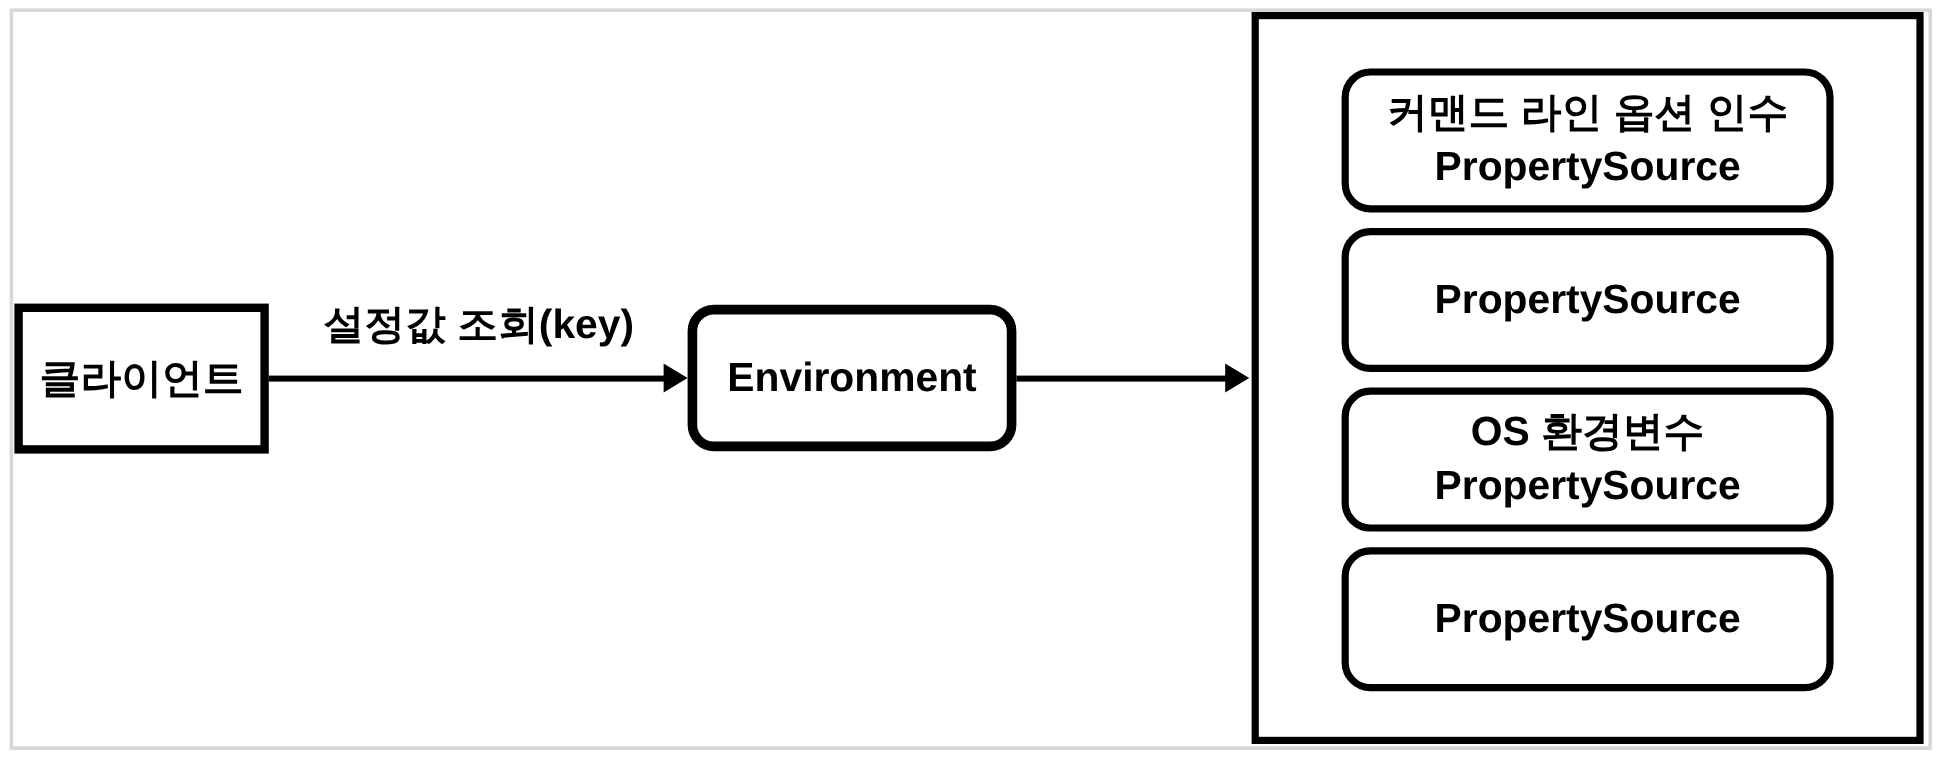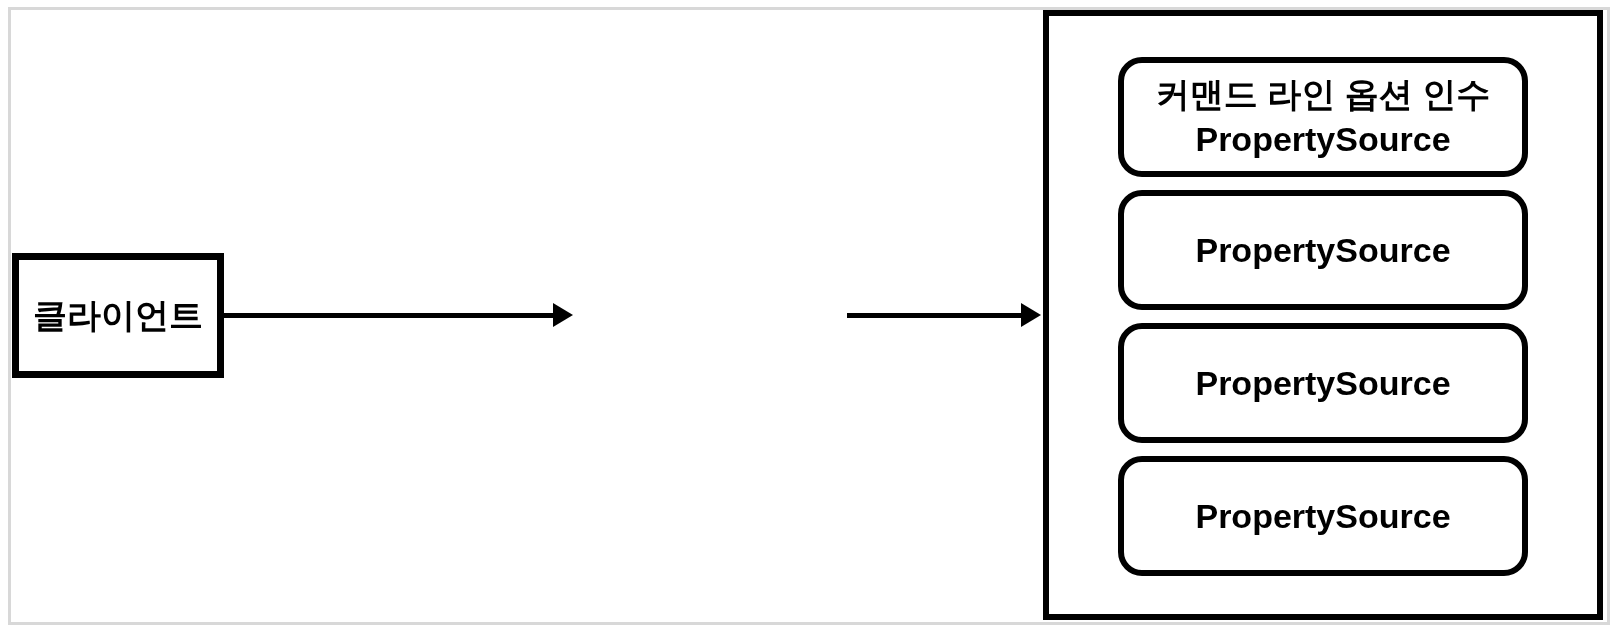--- a/index.html
+++ b/index.html
@@ -139,39 +139,44 @@
 <body>
 
 <div class="stage">
 
   <div class="page-frame"></div>
 
   <div class="node client-box">
     <span>클라이언트</span>
   </div>
 
+  <div class="arrow1-label">설정값 조회(key)</div>
   <div class="arrow-line arrow1-line"></div>
   <div class="arrow-head arrow1-head"></div>
 
+  <div class="node environment-box">
+    <span>Environment</span>
+  </div>
 
   <div class="arrow-line arrow2-line"></div>
   <div class="arrow-head arrow2-head"></div>
 
   <div class="sources-container">
 
     <div class="ps-box">
       <div class="ps-line">커맨드 라인 옵션 인수</div>
       <div class="ps-line">PropertySource</div>
     </div>
 
     <div class="ps-box">
       <div class="ps-line">PropertySource</div>
     </div>
 
     <div class="ps-box">
+      <div class="ps-line">OS 환경변수</div>
       <div class="ps-line">PropertySource</div>
     </div>
 
     <div class="ps-box">
       <div class="ps-line">PropertySource</div>
     </div>
 
   </div>
 </div>
 

